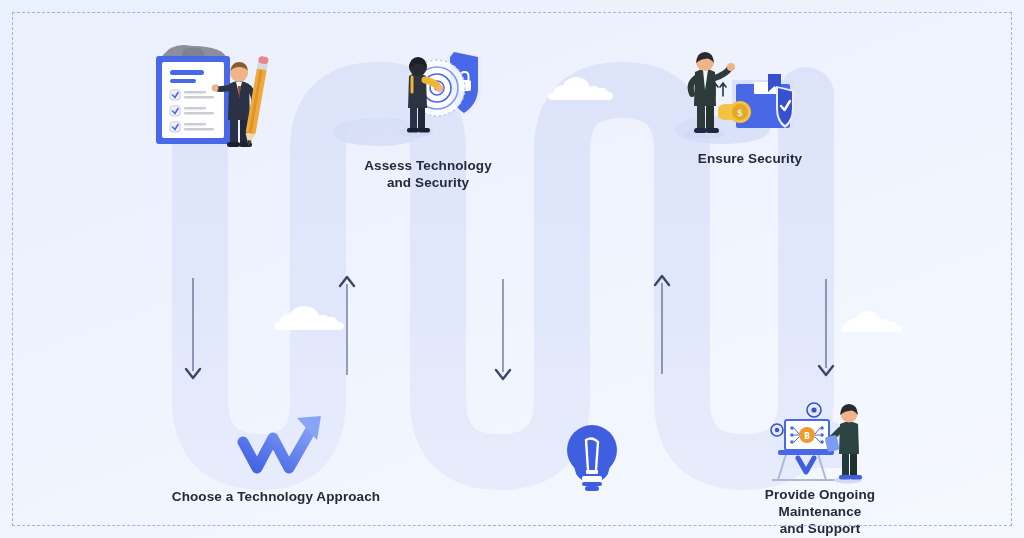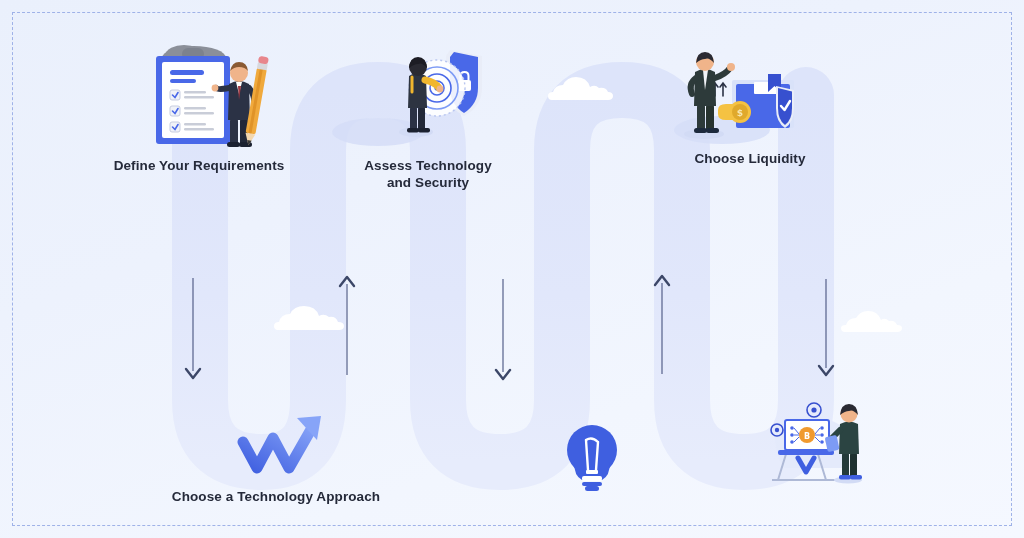--- a/index.html
+++ b/index.html
@@ -328,26 +328,27 @@
       <path d="M72 32 Q81 27 90 32 L91 62 L71 62 Z" fill="#2b4442"></path>
       <path d="M72 38 Q66 44 62 48" stroke="#2b4442" stroke-width="6" fill="none" stroke-linecap="round"></path>
       <circle cx="61" cy="49" r="3.4" fill="#f0b48a"></circle>
 
       <rect x="58" y="44" width="12" height="15" rx="2" fill="#7d9bf5" transform="rotate(-12 64 51)"></rect>
       <circle cx="81" cy="22" r="8.5" fill="#f0b48a"></circle>
       <path d="M72 23 Q73 12 81 12 Q89 12 90 23 Q85 17 81 19 Q77 19 72 23 Z" fill="#2a2a32"></path>
     </svg>
   </div>
 
-  <div class="step-label" style="left:110px; top:157px; width:178px;">Define Your Requirements</div>
 
   <div class="step-label" style="left:170px; top:488px; width:212px;">Choose a Technology Approach</div>
 
   <div class="step-label" style="left:358px; top:157px; width:140px;">Assess Technology
 and Security</div>
 
 
-  <div class="step-label" style="left:690px; top:150px; width:120px;">Choose Liquidity</div>
-
+  <div class="step-label" style="left:690px; top:150px; width:120px;">Ensure Security</div>
+
+  <div class="step-label" style="left:722px; top:486px; width:196px;">Provide Ongoing Maintenance
+and Support</div>
 
   <div id="dash-frame"></div>
 
 </div>
 
 </body></html>

